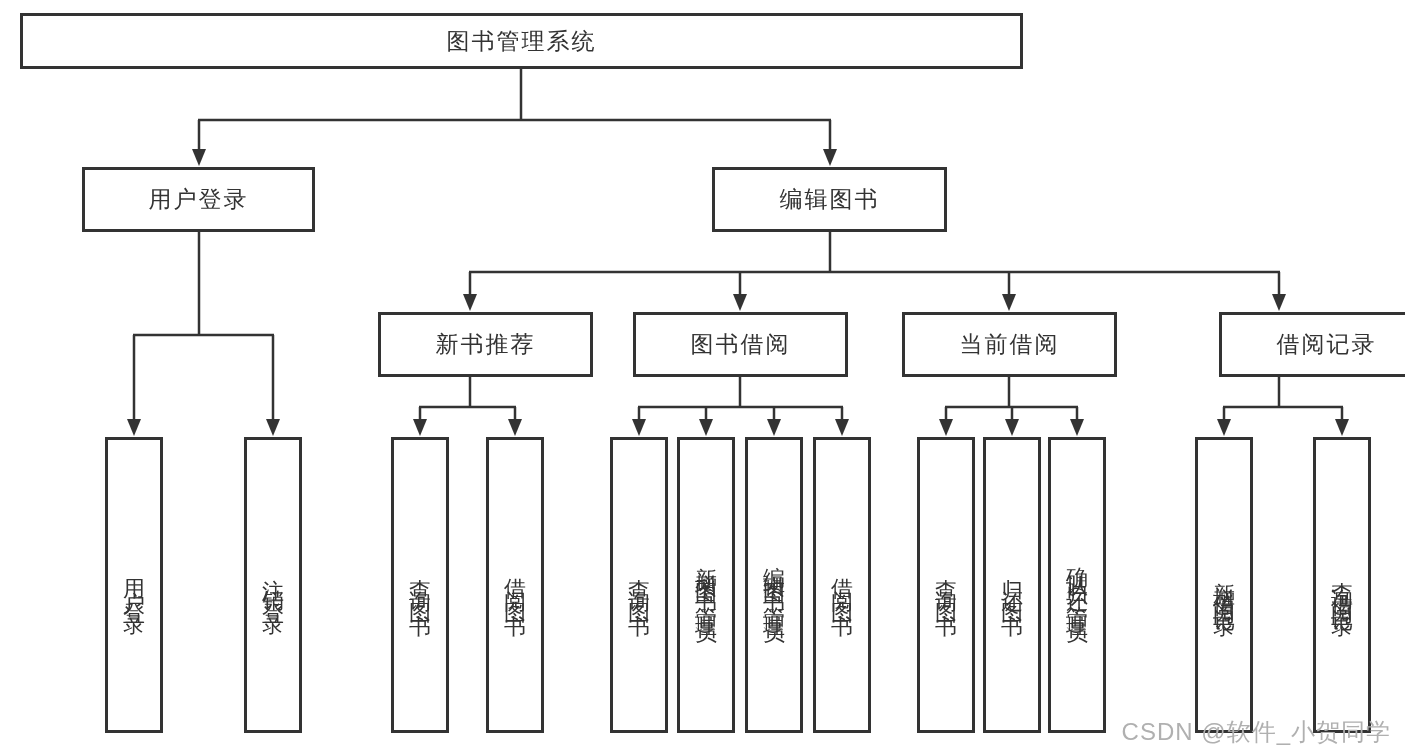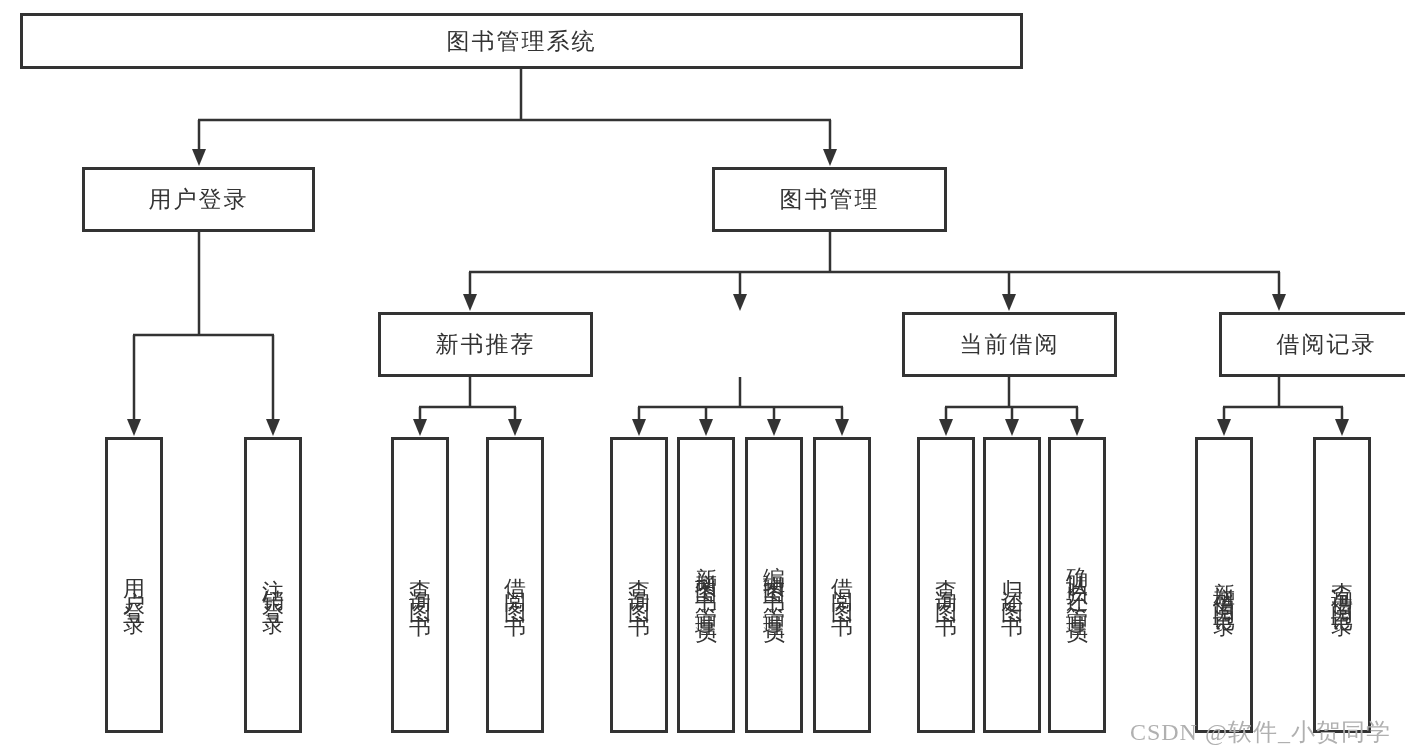--- a/index.html
+++ b/index.html
@@ -1,20 +1,20 @@
 <!DOCTYPE html>
 <html><head>
 <meta charset="utf-8">
 <style>
   html,body{margin:0;padding:0;background:#ffffff;}
   .canvas{
     position:relative;
     width:1405px;height:747px;
     background:#ffffff;
-    font-family:Liberation Serif, serif;
+    font-family:Liberation Sans, sans-serif;
     overflow:hidden;
   }
   .wires{position:absolute;left:0;top:0;width:1405px;height:747px;z-index:0;}
   .node{
     position:absolute;
     box-sizing:border-box;
     background:#ffffff;
     border:3px solid #333333;
     color:#333333;
     display:flex;align-items:center;justify-content:center;
@@ -134,26 +134,29 @@
   </svg>
 
   <div class="node hnode root">
     <span>图书管理系统</span>
   </div>
 
   <div class="node hnode n-user-login">
     <span>用户登录</span>
   </div>
   <div class="node hnode n-book-mgmt">
-    <span>图书管理</span>
+    <span>编辑图书</span>
   </div>
 
   <div class="node hnode lvl3 n-new-books">
     <span>新书推荐</span>
   </div>
+  <div class="node hnode lvl3 n-book-borrow">
+    <span>图书借阅</span>
+  </div>
   <div class="node hnode lvl3 n-current-borrow">
     <span>当前借阅</span>
   </div>
   <div class="node hnode lvl3 n-borrow-records">
     <span>借阅记录</span>
   </div>
 
   <div class="node leaf" style="left:105px;">
     <span class="vtext">用户登录</span>
   </div>

